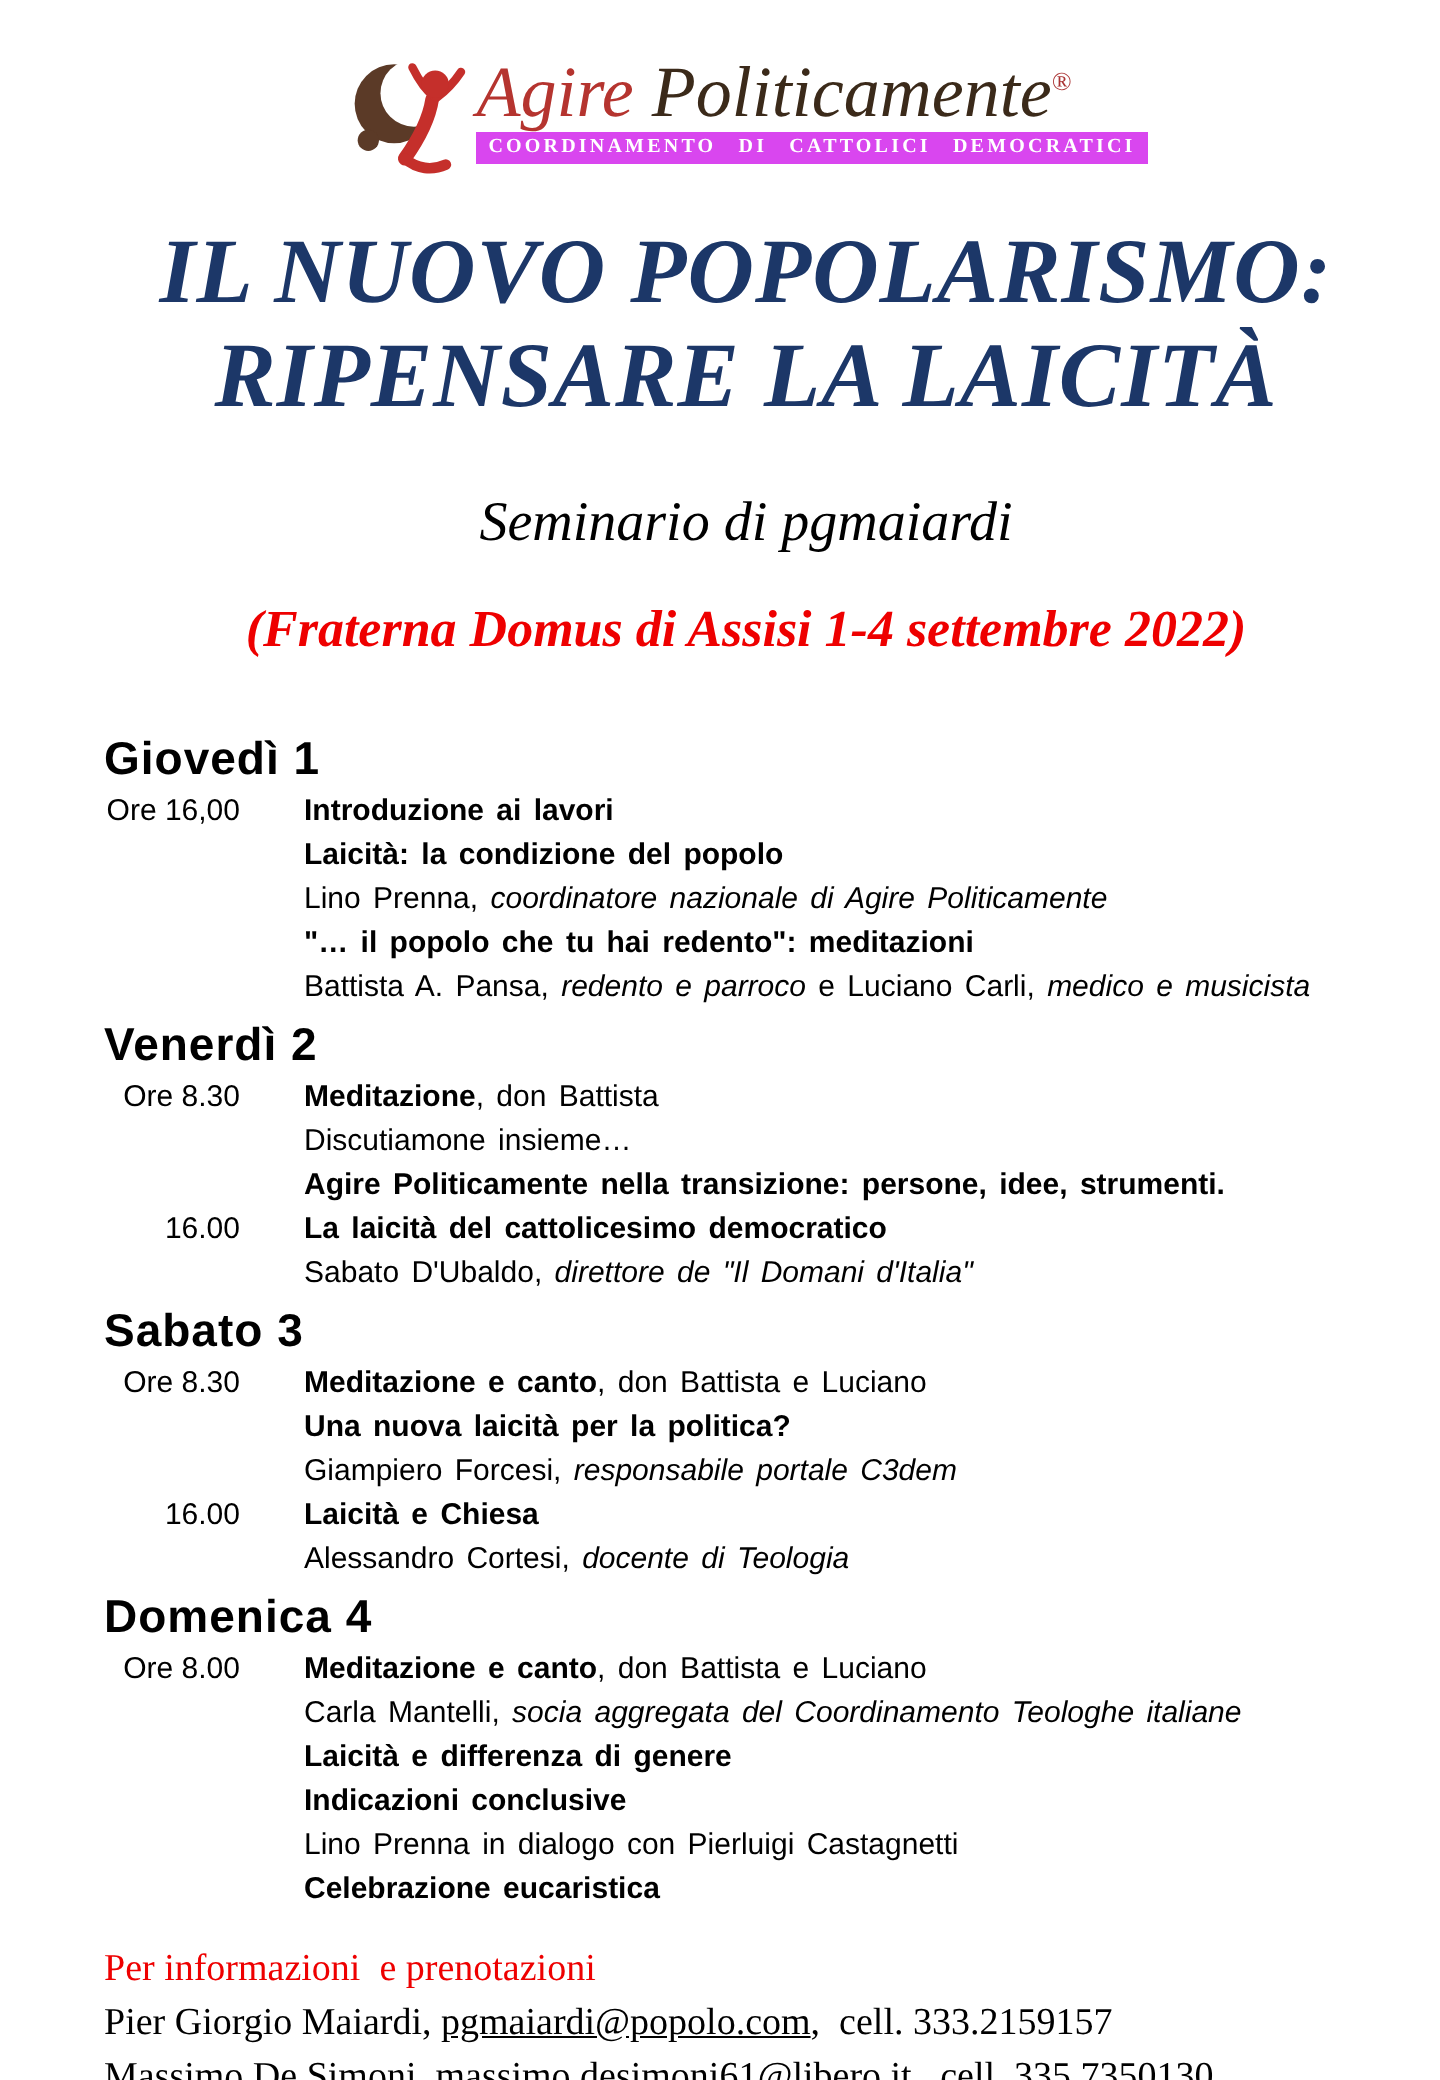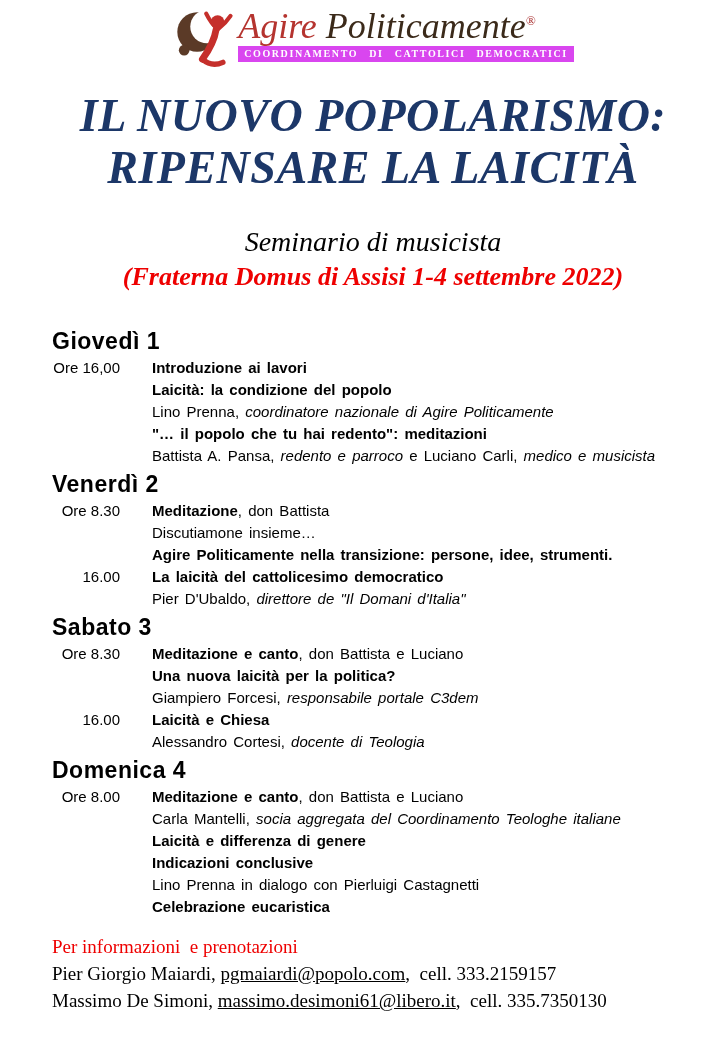--- a/index.html
+++ b/index.html
@@ -1,21 +1,21 @@
 <!DOCTYPE html>
 <html><head>
 <meta charset="utf-8">
 <style>
   * { margin:0; padding:0; box-sizing:border-box; }
   html,body { background:#ffffff; }
   body {
     width:720px; height:1040px; overflow:hidden;
     font-family:"Liberation Sans", sans-serif; color:#000;
   }
-  .page { position:relative; width:720px; height:1040px; padding:0 26px 0 52px; }
+  .page { position:relative; width:720px; height:1040px; padding:20px 26px 0 52px; }
 
   
   .logo-wrap { display:flex; justify-content:center; }
   .logo { display:flex; align-items:center; }
   .logo-icon { width:76px; height:70px; margin-right:-10px; position:relative; top:3px; }
   .logo-text { display:flex; flex-direction:column; }
   .brand {
     font-family:"Liberation Serif", serif; font-style:italic;
     font-size:36px; line-height:1.05; white-space:nowrap;
   }
@@ -34,21 +34,21 @@
     margin-top:20px; text-align:center;
     font-family:"Liberation Serif", serif; font-style:italic; font-weight:bold;
     font-size:46px; line-height:52px; color:#1c3768; letter-spacing:0.5px;
   }
   .subtitle {
     margin-top:32px; text-align:center;
     font-family:"Liberation Serif", serif; font-style:italic;
     font-size:28px; line-height:32px; color:#000;
   }
   .venue {
-    margin-top:3px; text-align:center;
+    margin-top:21px; text-align:center;
     font-family:"Liberation Serif", serif; font-style:italic; font-weight:bold;
     font-size:26px; line-height:31px; color:#ee0000;
   }
 
   
   .program { margin-top:36px; }
   .day { margin-bottom:4px; }
   .day-name { font-size:23px; font-weight:bold; line-height:26px; margin-bottom:3px; letter-spacing:0.5px; }
   .row { display:flex; font-size:15px; line-height:22px; }
   .time { flex:0 0 68px; text-align:right; white-space:nowrap; }
@@ -84,21 +84,21 @@
         <div class="banner">COORDINAMENTO DI CATTOLICI DEMOCRATICI</div>
       </div>
     </div>
   </div>
 
   <h1 class="title">
     <span>IL NUOVO POPOLARISMO:</span><br>
     <span>RIPENSARE LA LAICITÀ</span>
   </h1>
 
-  <div class="subtitle">Seminario di musicista</div>
+  <div class="subtitle">Seminario di pgmaiardi</div>
   <div class="venue">(Fraterna Domus di Assisi 1-4 settembre 2022)</div>
 
   <main class="program">
       <section class="day">
         <h2 class="day-name">Giovedì 1</h2>
         <div class="row">
           <span class="time">Ore 16,00</span>
           <span class="desc"><span class="seg-bold">Introduzione ai lavori</span></span>
         </div>
         <div class="row">
@@ -131,21 +131,21 @@
         <div class="row">
           <span class="time"></span>
           <span class="desc"><span class="seg-bold">Agire Politicamente nella transizione: persone, idee, strumenti.</span></span>
         </div>
         <div class="row">
           <span class="time">16.00</span>
           <span class="desc"><span class="seg-bold">La laicità del cattolicesimo democratico</span></span>
         </div>
         <div class="row">
           <span class="time"></span>
-          <span class="desc"><span class="seg-normal">Pier D'Ubaldo, </span><span class="seg-italic">direttore de "Il Domani d'Italia"</span></span>
+          <span class="desc"><span class="seg-normal">Sabato D'Ubaldo, </span><span class="seg-italic">direttore de "Il Domani d'Italia"</span></span>
         </div>
       </section>
       <section class="day">
         <h2 class="day-name">Sabato 3</h2>
         <div class="row">
           <span class="time">Ore 8.30</span>
           <span class="desc"><span class="seg-bold">Meditazione e canto</span><span class="seg-normal">, don Battista e Luciano</span></span>
         </div>
         <div class="row">
           <span class="time"></span>

